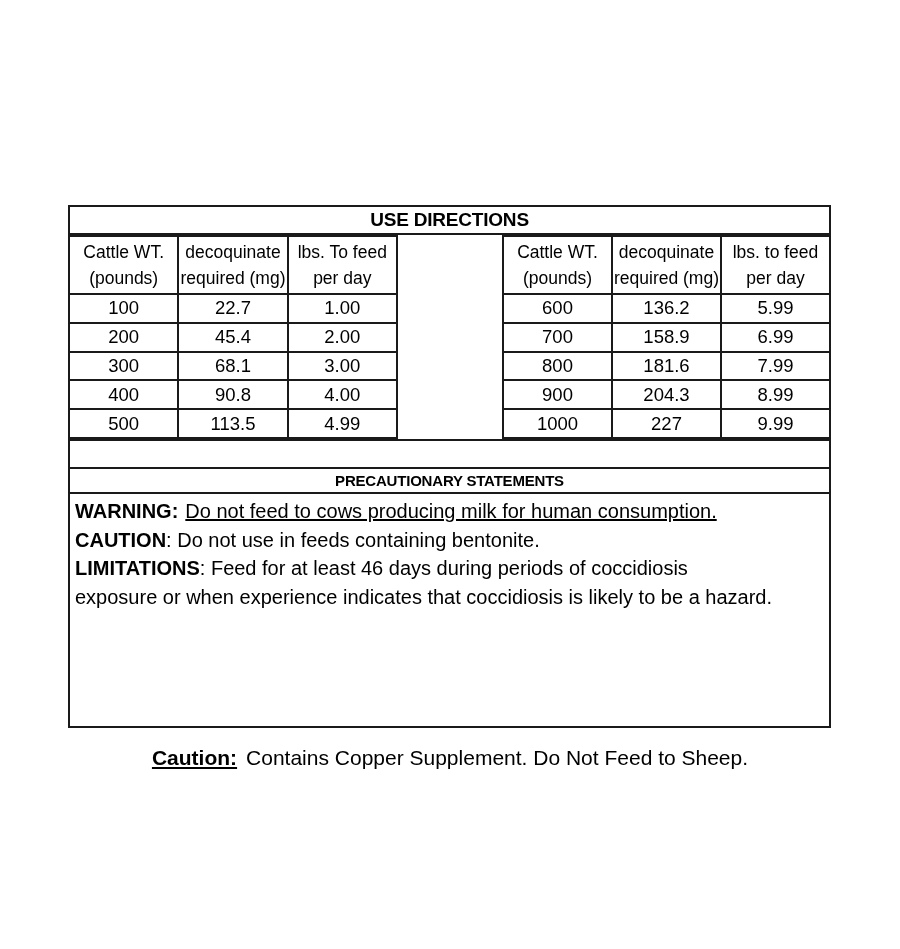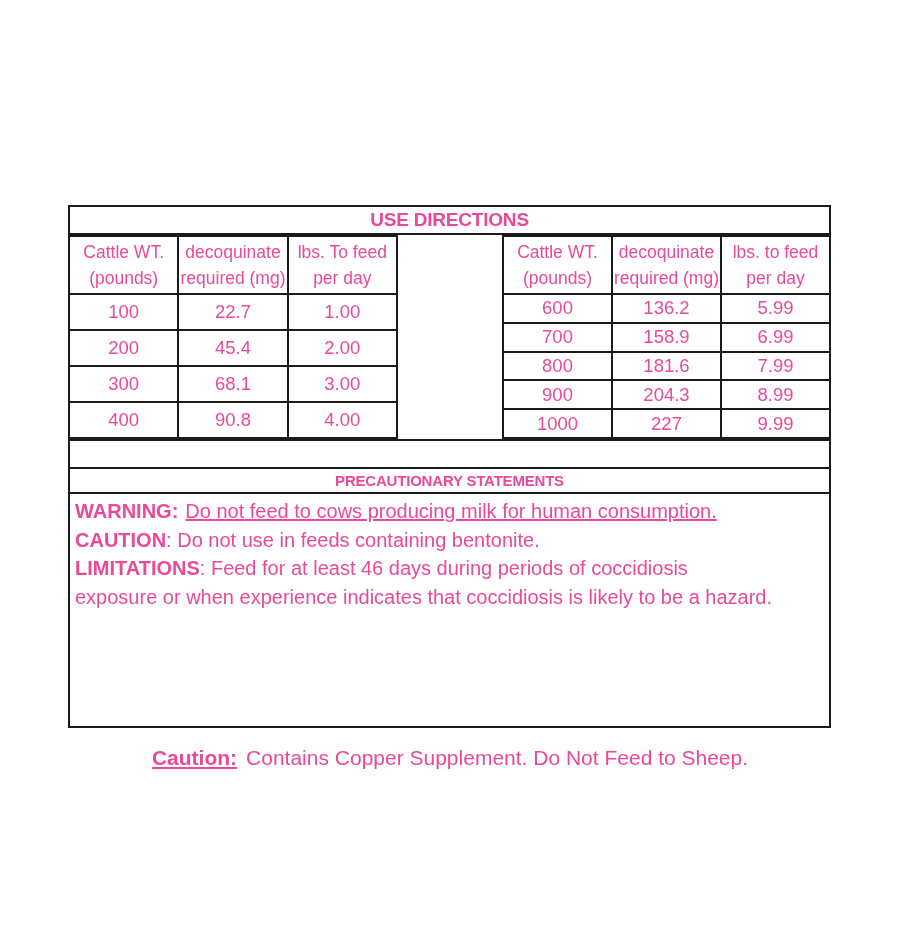--- a/index.html
+++ b/index.html
@@ -7,21 +7,21 @@
     margin: 0;
     padding: 0;
     background: #ffffff;
   }
   .page {
     position: relative;
     width: 900px;
     height: 949px;
     background: #ffffff;
     font-family: "Liberation Sans", "DejaVu Sans", sans-serif;
-    color: #ec4899;
+    color: #000000;
     overflow: hidden;
   }
   .outer-box {
     position: absolute;
     left: 68px;
     top: 205px;
     width: 763px;
     height: 523px;
     border: 2px solid #1a1a1a;
     box-sizing: border-box;
@@ -156,20 +156,25 @@
             </tr>
             <tr>
               <td>300</td>
               <td>68.1</td>
               <td>3.00</td>
             </tr>
             <tr>
               <td>400</td>
               <td>90.8</td>
               <td>4.00</td>
+            </tr>
+            <tr>
+              <td>500</td>
+              <td>113.5</td>
+              <td>4.99</td>
             </tr>
           </tbody>
       </table>
       <table class="feed-table right">
         <thead>
             <tr>
               <th>
                 <div>Cattle WT.</div>
                 <div>(pounds)</div>
               </th>

